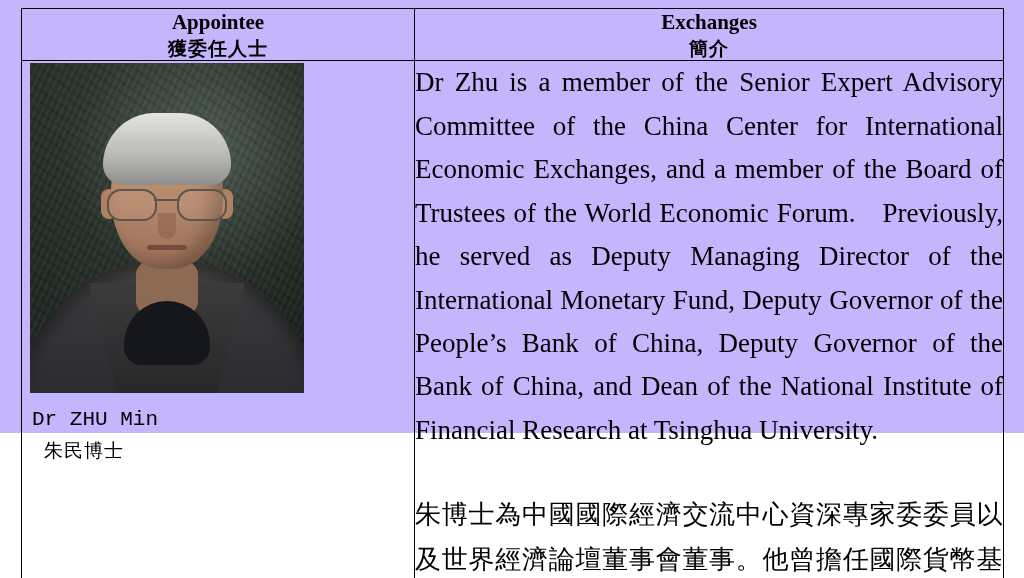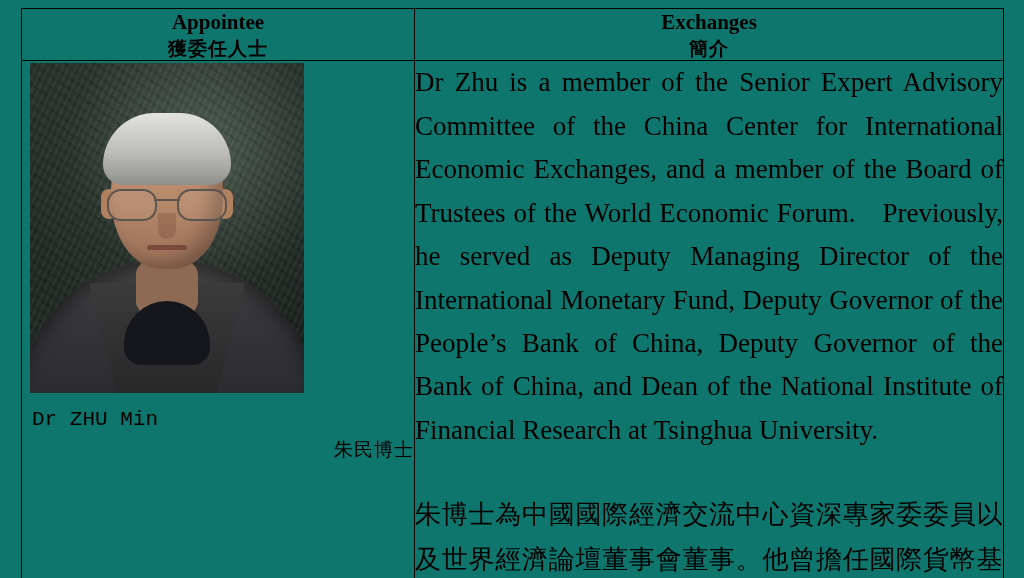--- a/index.html
+++ b/index.html
@@ -10,22 +10,22 @@
   body {
     width: 1024px;
     height: 578px;
     font-family: "Liberation Serif", serif;
     color: #000000;
     overflow: hidden;
   }
   .page {
     position: relative;
     width: 1024px;
-    height: 578px;
-    background: #0f766e;
+    height: 433px;
+    background: #c4b5fd;
   }
   table.appointee-table {
     position: absolute;
     left: 21px;
     top: 8px;
     width: 982px;
     border-collapse: collapse;
     table-layout: fixed;
   }
   table.appointee-table td, table.appointee-table th {
@@ -184,26 +184,25 @@
     background: rgba(120,80,60,0.35);
     border-radius: 0 0 10px 10px;
   }
   .name-en {
     font-size: 21px;
     margin: 14px 0 0 10px;
     line-height: 1.2;
     font-family: Liberation Mono, monospace;
   }
   .name-zh {
-    font-family: Liberation Mono, monospace;
+    font-family: Liberation Sans, sans-serif;
     font-size: 19px;
     margin: 8px 0 0 22px;
     letter-spacing: 1px;
     line-height: 1.2;
-    text-align: right;
   }
 
   td.cell-bio {
     padding: 8px 14px 12px 12px;
   }
   .bio-en {
     font-size: 27px;
     line-height: 1.61;
     text-align: justify;
     text-justify: inter-word;

